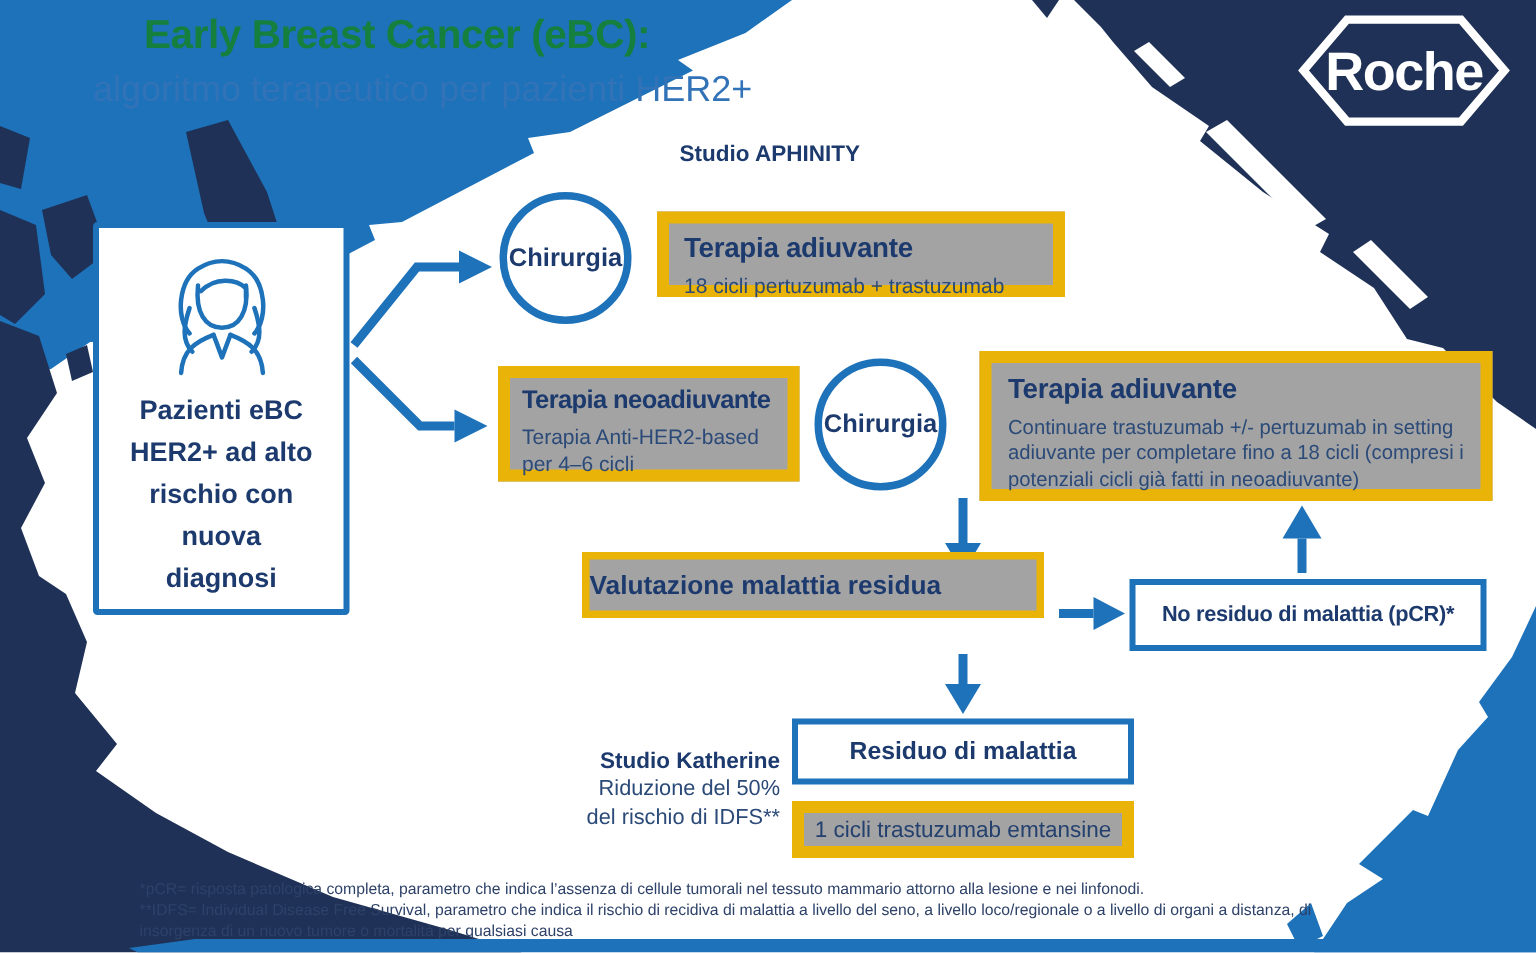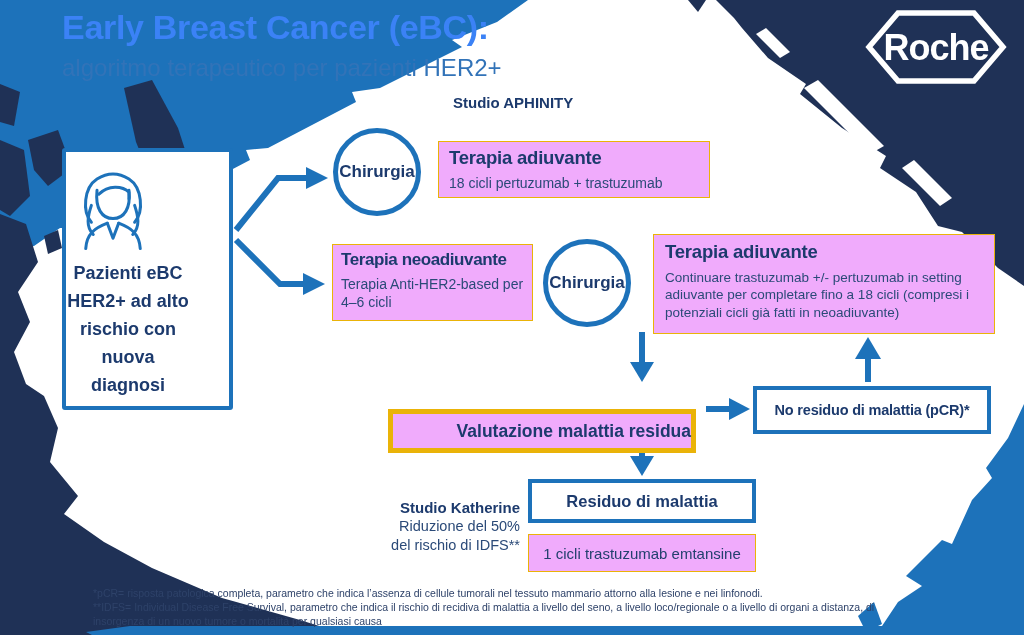--- a/index.html
+++ b/index.html
@@ -3,52 +3,52 @@
 <meta charset="utf-8">
 <style>
   html,body { margin:0; padding:0; }
   .canvas {
     position:relative; width:1024px; height:635px; background:#ffffff;
     font-family:"Liberation Sans", sans-serif; overflow:hidden;
   }
   .bg, .arrows { position:absolute; left:0; top:0; width:1024px; height:635px; pointer-events:none; }
 
   .title-block { position:absolute; left:62px; top:8px; }
-  .title-bold { font-size:34px; font-weight:bold; color:#3b82f6; letter-spacing:-0.3px; }
+  .title-bold { font-size:27px; font-weight:bold; color:#15803d; letter-spacing:-0.3px;margin-left:34px; }
   .title-reg  { font-size:24px; color:#3273b8; margin-top:7px; }
 
   .roche { position:absolute; left:860px; top:6px; width:152px; height:82px; }
 
   .patient-box {
     position:absolute; left:62px; top:148px; width:171px; height:262px;
     background:#fff; border:4px solid #1d72ba; border-radius:3px; box-sizing:border-box;
-    display:flex; flex-direction:column; align-items:flex-start; padding-top:12px;
+    display:flex; flex-direction:column; align-items:center; padding-top:12px;
   }
   .picon { width:94px; height:94px; flex:none; }
   .ptext { font-weight:bold; color:#1c3a6d; font-size:18px; line-height:1.55; text-align:center; width:124px; margin-top:2px; }
 
   .circle {
     position:absolute; width:88px; height:88px; border-radius:50%; border:5px solid #1d72ba;
     background:#fff; box-sizing:border-box; display:flex; align-items:center; justify-content:center;
     font-weight:bold; color:#1c3a6d; font-size:17px;
   }
   .c1 { left:333px; top:128px; }
   .c2 { left:543px; top:239px; }
 
-  .navy-box { position:absolute; background:#f0abfc; border:1px solid #eab308; box-sizing:border-box; color:#1c3a6d; }
+  .navy-box { position:absolute; background:#a3a3a3; border:8px solid #eab308; box-sizing:border-box; color:#1c3a6d; }
   .bt { font-weight:bold; font-size:18.5px; letter-spacing:-0.2px; }
   .bs { font-size:14px; color:#2b4a78; margin-top:6px; line-height:1.28; }
 
   .box-a1 { left:438px; top:141px; width:272px; height:57px; padding:5px 10px; }
   .box-n  { left:332px; top:244px; width:201px; height:77px; padding:5px 8px; }
   .box-n .bt { font-size:17px; letter-spacing:-0.4px; white-space:nowrap; }
   .box-a2 { left:653px; top:234px; width:342px; height:100px; padding:6px 11px; }
   .box-a2 .bs { font-size:13.5px; }
-  .box-v  { left:388px; top:409px; width:308px; height:44px; border-width:5px;
-            display:flex; align-items:center; justify-content:flex-end; font-weight:bold; font-size:17.5px; }
+  .box-v  { left:388px; top:368px; width:308px; height:44px; border-width:5px;
+            display:flex; align-items:center; justify-content:flex-start; font-weight:bold; font-size:17.5px; }
   .box-t  { left:528px; top:534px; width:228px; height:38px; display:flex; align-items:center;
             justify-content:center; font-size:15px; color:#23406e; white-space:nowrap; }
 
   .blue-box { position:absolute; background:#fff; border:4px solid #1d72ba; box-sizing:border-box;
               color:#1c3a6d; display:flex; align-items:center; justify-content:center; font-weight:bold; }
   .box-nr { left:753px; top:386px; width:238px; height:48px; font-size:14.5px; letter-spacing:-0.2px; }
   .box-r  { left:528px; top:479px; width:228px; height:44px; font-size:16.5px; }
 
   .note { position:absolute; color:#1c3a6d; }
   .note-aph { left:453px; top:94px; width:300px; }

